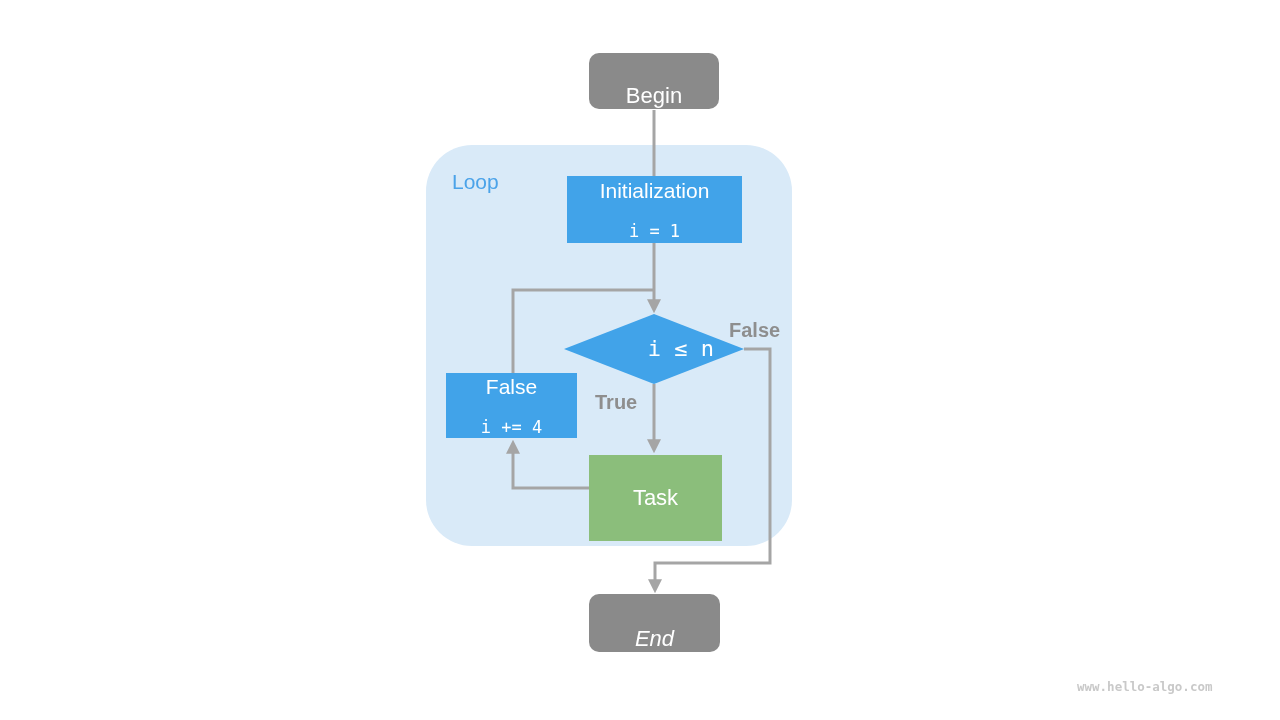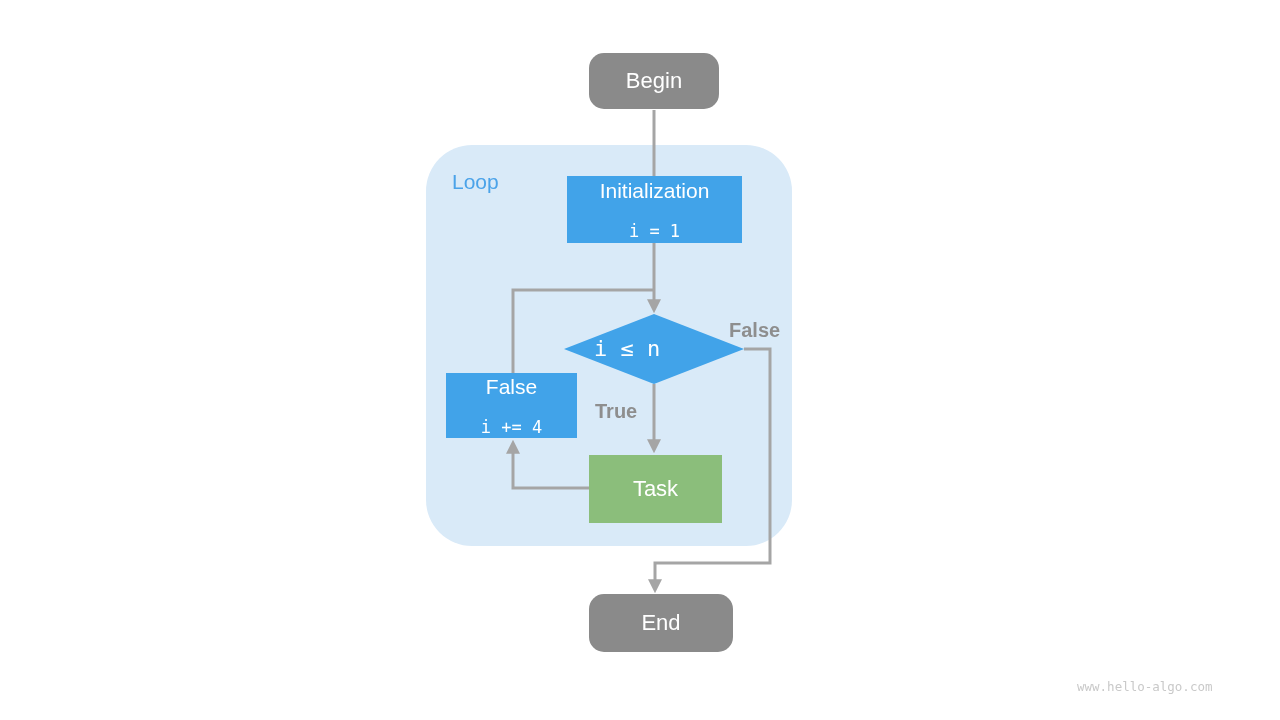--- a/index.html
+++ b/index.html
@@ -59,57 +59,59 @@
   .node .title { font-size: 21px; }
   .node .big-title { font-size: 22px; }
   .node .code {
     font-family: "DejaVu Sans Mono", monospace;
     font-size: 17px;
     font-weight: 500;
     margin-top: 18px;
   }
   .terminal {
     background: var(--node-gray, #8A8A8A);
-    border-radius: 15px;
+    border-radius: 10px;
+    justify-content: flex-end;
   }
   .process { background: var(--node-blue, #41A3E9); }
   .task    { background: var(--node-green, #8BBE7B); }
 
   .node-begin  { left: 589px; top: 53px;  width: 130px; height: 56px; }
   .node-init   { left: 567px; top: 176px; width: 175px; height: 67px; }
   .node-update { left: 446px; top: 373px; width: 131px; height: 65px; }
-  .node-task   { left: 589px; top: 455px; width: 133px; height: 68px; }
-  .node-end    { left: 589px; top: 594px; width: 144px; height: 58px; }
+  .node-task   { left: 589px; top: 455px; width: 133px; height: 86px; }
+  .node-end    { left: 589px; top: 594px; width: 131px; height: 58px; font-style: italic; }
 
   .diamond-label {
     left: 594px; top: 336px;
     width: 120px;
-    text-align: left;
+    text-align: right;
     color: var(--node-text, #ffffff);
     font-family: "DejaVu Sans Mono", monospace;
     font-size: 22px;
     line-height: 26px;
     z-index: 3;
   }
 
   .edge-label {
     color: var(--edge-label, #8E8E8E);
     font-size: 20px;
     font-weight: bold;
     z-index: 3;
   }
-  .label-true  { left: 595px; top: 400px; }
+  .label-true  { left: 595px; top: 391px; }
   .label-false { left: 729px; top: 319px; }
 
   .watermark {
     left: 1077px; top: 679px;
     font-family: "DejaVu Sans Mono", monospace;
     font-size: 12.5px;
     color: var(--watermark, #C9C9C9);
     z-index: 3;
+    font-weight: bold;
   }
 </style>
 </head>
 <body>
 
 <div class="canvas">
 
   <div class="abs loop-box"></div>
   <div class="abs loop-label">Loop</div>
 

